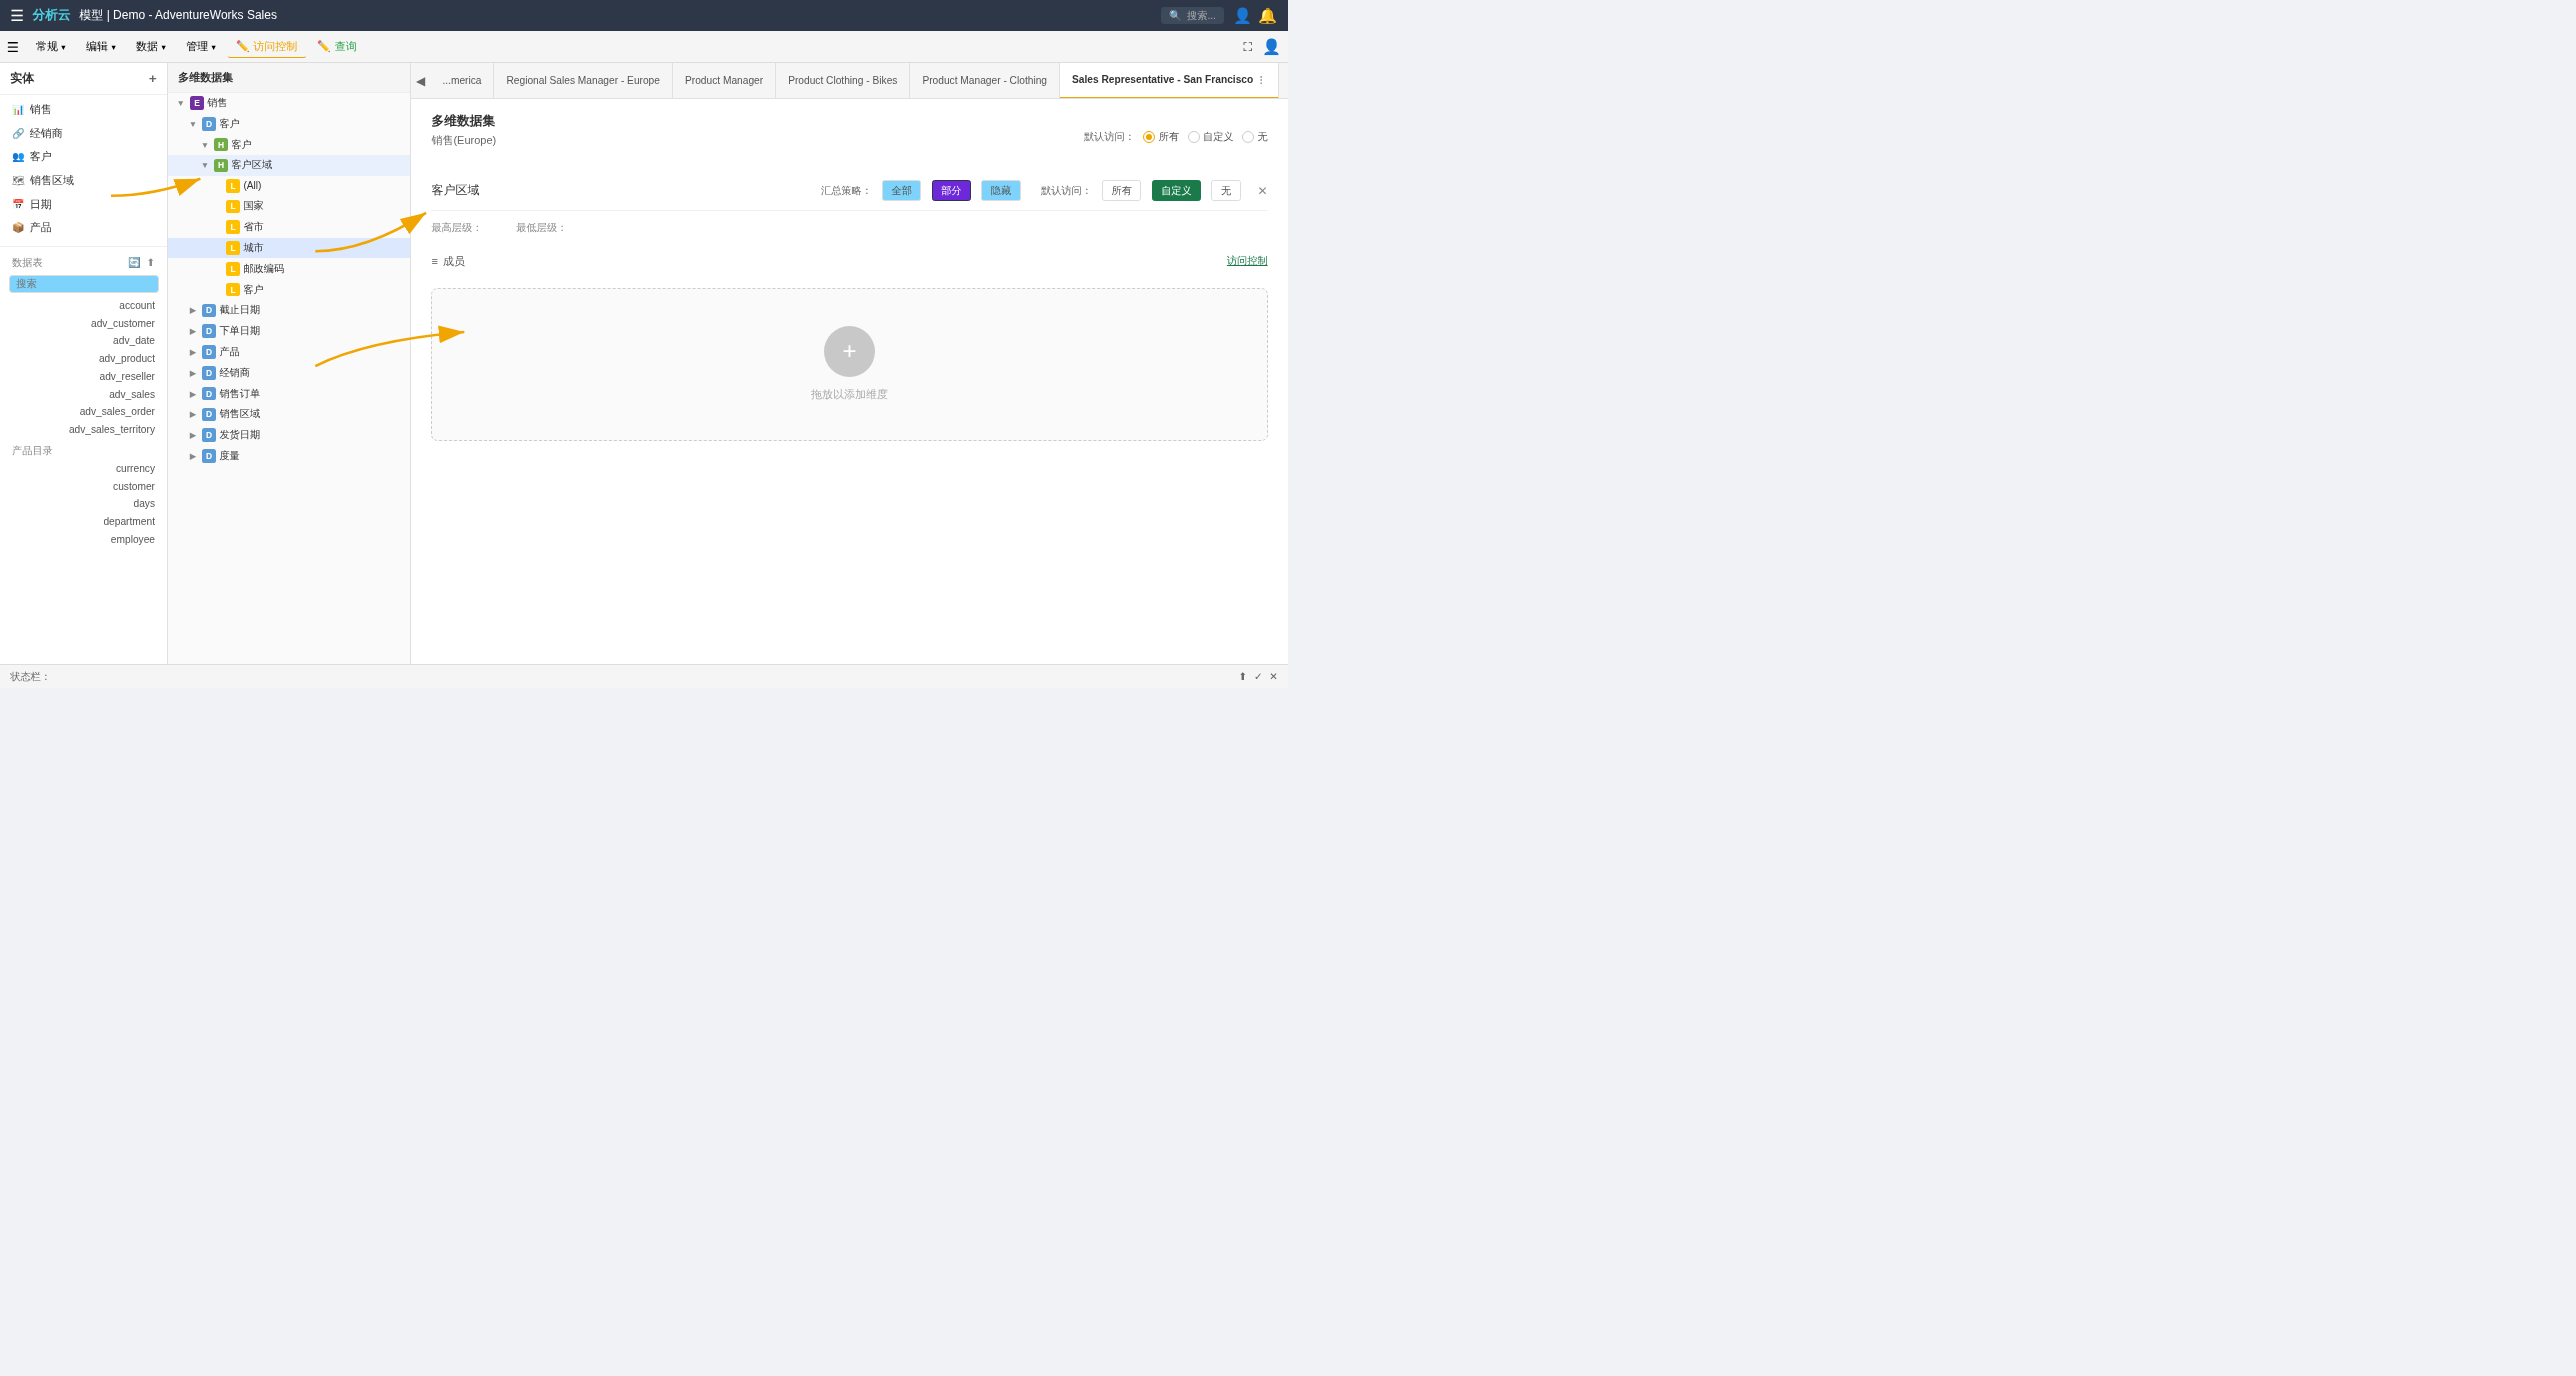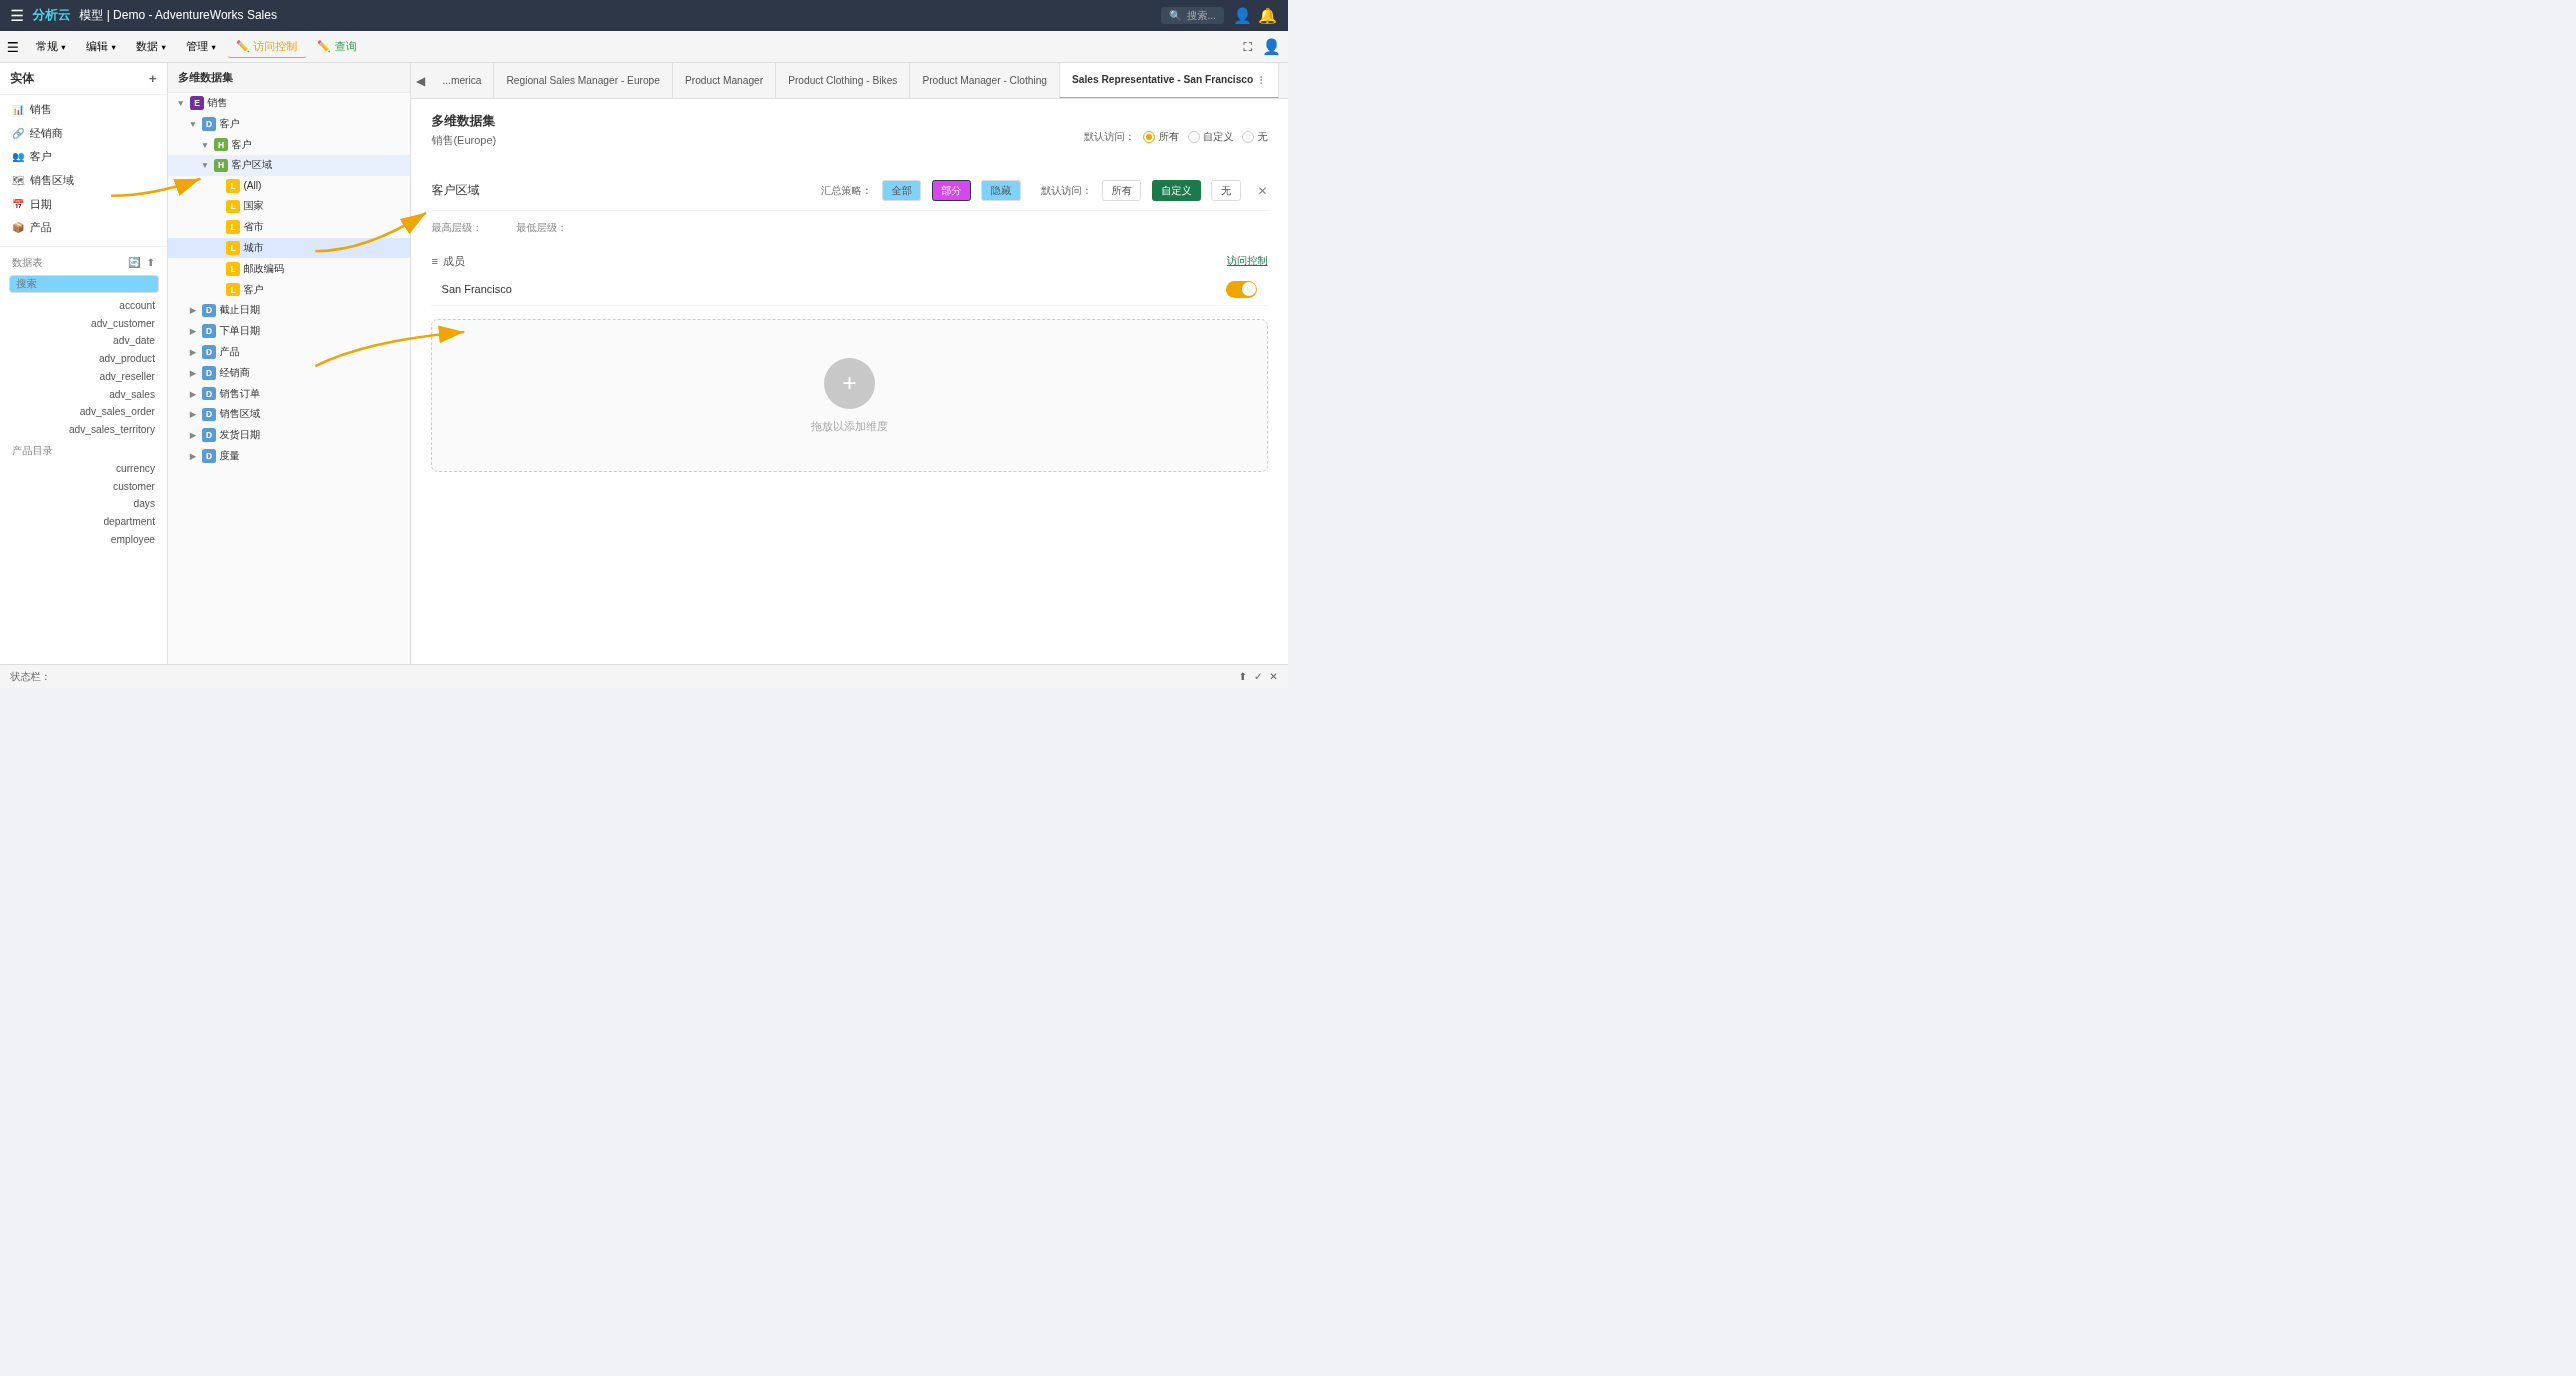--- a/index.html
+++ b/index.html
@@ -104,21 +104,21 @@
     .content-subtitle { font-size: 11px; color: #666; margin-bottom: 13.6px; }
 
     
     .dimension-row {
       display: flex; align-items: center; padding: 8.5px 0; border-bottom: 0.9px solid #f0f0f0;
     }
     .dimension-name { font-size: 12px; color: #333; min-width: 102px; }
     .dimension-controls { display: flex; align-items: center; gap: 10.2px; margin-left: auto; }
     .strategy-label { font-size: 10.2px; color: #666; text-align: center; }
     .strategy-btn { padding: 2.6px 8.5px; border: 0.9px solid #ddd; border-radius: 2.6px; cursor: pointer; font-size: 10.2px; background: #7dd3fc; color: #555; }
-    .strategy-btn.active { background: #d946ef; color: #fff; border-color: #2d3748; }
+    .strategy-btn.active { background: #6d28d9; color: #fff; border-color: #2d3748; }
     .access-label { font-size: 10.2px; color: #666; margin-left: 10.2px; }
     .access-btn { padding: 2.6px 8.5px; border: 0.9px solid #ddd; border-radius: 2.6px; cursor: pointer; font-size: 10.2px; background: #fff; color: #555; }
     .access-btn.active { background: #1a7a4a; color: #fff; border-color: #1a7a4a; }
     .close-btn { cursor: pointer; color: #888; font-size: 12px; margin-left: 6.8px; }
 
     
     .hierarchy-section { display: flex; gap: 34px; margin: 10.2px 0; }
     .hierarchy-item { display: flex; flex-direction: column; gap: 3.4px; }
     .hierarchy-label { font-size: 10.2px; color: #888; }
     .hierarchy-value { font-size: 11px; color: #333; }
@@ -455,24 +455,20 @@
 
         <div class="members-section">
           <div class="members-header">
             <div class="members-title">
               <span>≡</span>
               <span>成员</span>
             </div>
             <span class="members-access">访问控制</span>
           </div>
 
-          <div class="member-row">
-            <span class="member-name">San Francisco</span>
-            <div class="toggle"></div>
-          </div>
         </div>
 
         <div class="drop-zone">
           <div class="drop-zone-plus">+</div>
           <span class="drop-zone-text">拖放以添加维度</span>
         </div>
       </div>
     </div>
   </div>
 

